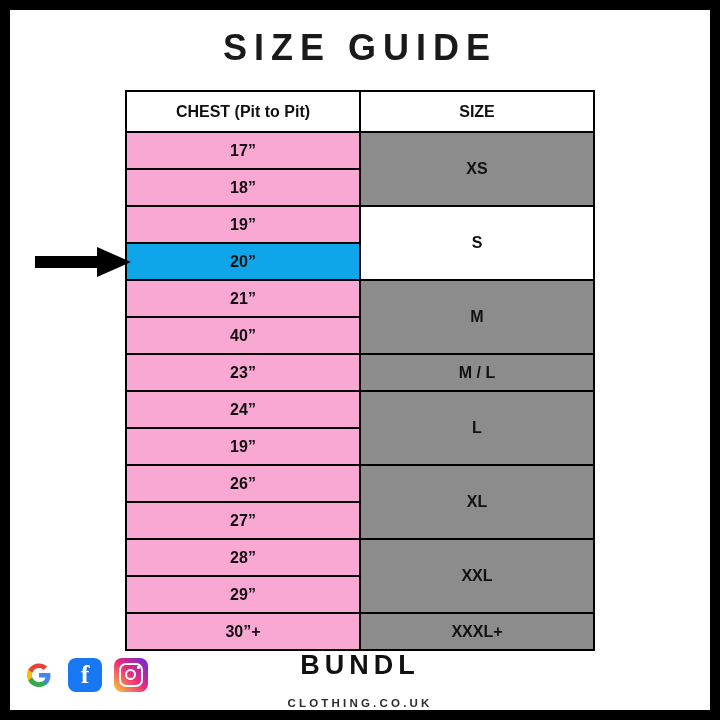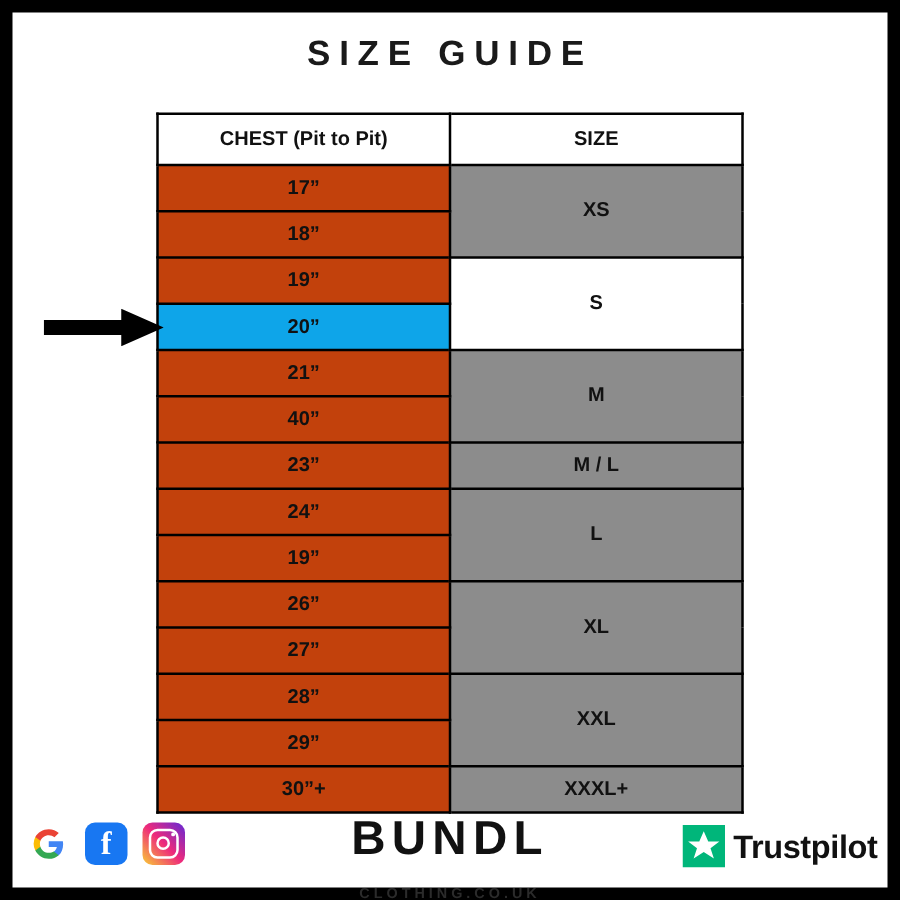--- a/index.html
+++ b/index.html
@@ -17,21 +17,21 @@
     position: absolute;
     left: 10px;
     top: 10px;
     width: 700px;
     height: 700px;
     background: #ffffff;
     box-sizing: border-box;
   }
   .title {
     text-align: center;
-    font-size: 28px;
+    font-size: 36px;
     font-weight: bold;
     letter-spacing: 7px;
     color: #1a1a1a;
     margin-top: 17px;
     font-family: "Liberation Sans", sans-serif;
   }
   .subtitle {
     text-align: center;
     font-size: 12.5px;
     font-weight: bold;
@@ -60,21 +60,21 @@
     padding: 0;
   }
   td.head {
     height: 39px;
     font-size: 17px;
     background: #ffffff;
   }
   td.chest {
     width: 195px;
     height: 35px;
-    background: #c2410c;
+    background: #f9a8d4;
   }
   td.chest.hl {
     background: #0ea5e9;
   }
   td.size {
     width: 273px;
     background: #8c8c8c;
     font-size: 18px;
   }
   td.size.hl {
@@ -157,21 +157,21 @@
     border-radius: 50%;
   }
   .brand {
     position: absolute;
     left: 0;
     top: 12px;
     width: 700px;
     text-align: center;
   }
   .brand-name {
-    font-size: 38px;
+    font-size: 27px;
     font-weight: bold;
     letter-spacing: 5px;
     color: #111111;
   }
   .brand-sub {
     font-size: 11.5px;
     font-weight: bold;
     letter-spacing: 3.2px;
     color: #2b2b2b;
     margin-top: 16px;
@@ -286,22 +286,15 @@
       <div class="soc soc-ig">
         <div class="ig-shape"></div>
       </div>
     </div>
 
     <div class="brand">
       <div class="brand-name">BUNDL</div>
       <div class="brand-sub">CLOTHING.CO.UK</div>
     </div>
 
-    <div class="trustpilot">
-      <svg width="34" height="34" viewBox="0 0 34 34">
-        <rect x="0" y="0" width="34" height="34" fill="#00b67a"></rect>
-        <polygon points="17,5 20.6,13.2 29.5,13.2 22.4,18.5 25.1,26.8 17,21.6 8.9,26.8 11.6,18.5 4.5,13.2 13.4,13.2" fill="#ffffff"></polygon>
-      </svg>
-      <span class="tp-label">Trustpilot</span>
-    </div>
 
   </div>
 </div>
 
 </body></html>

